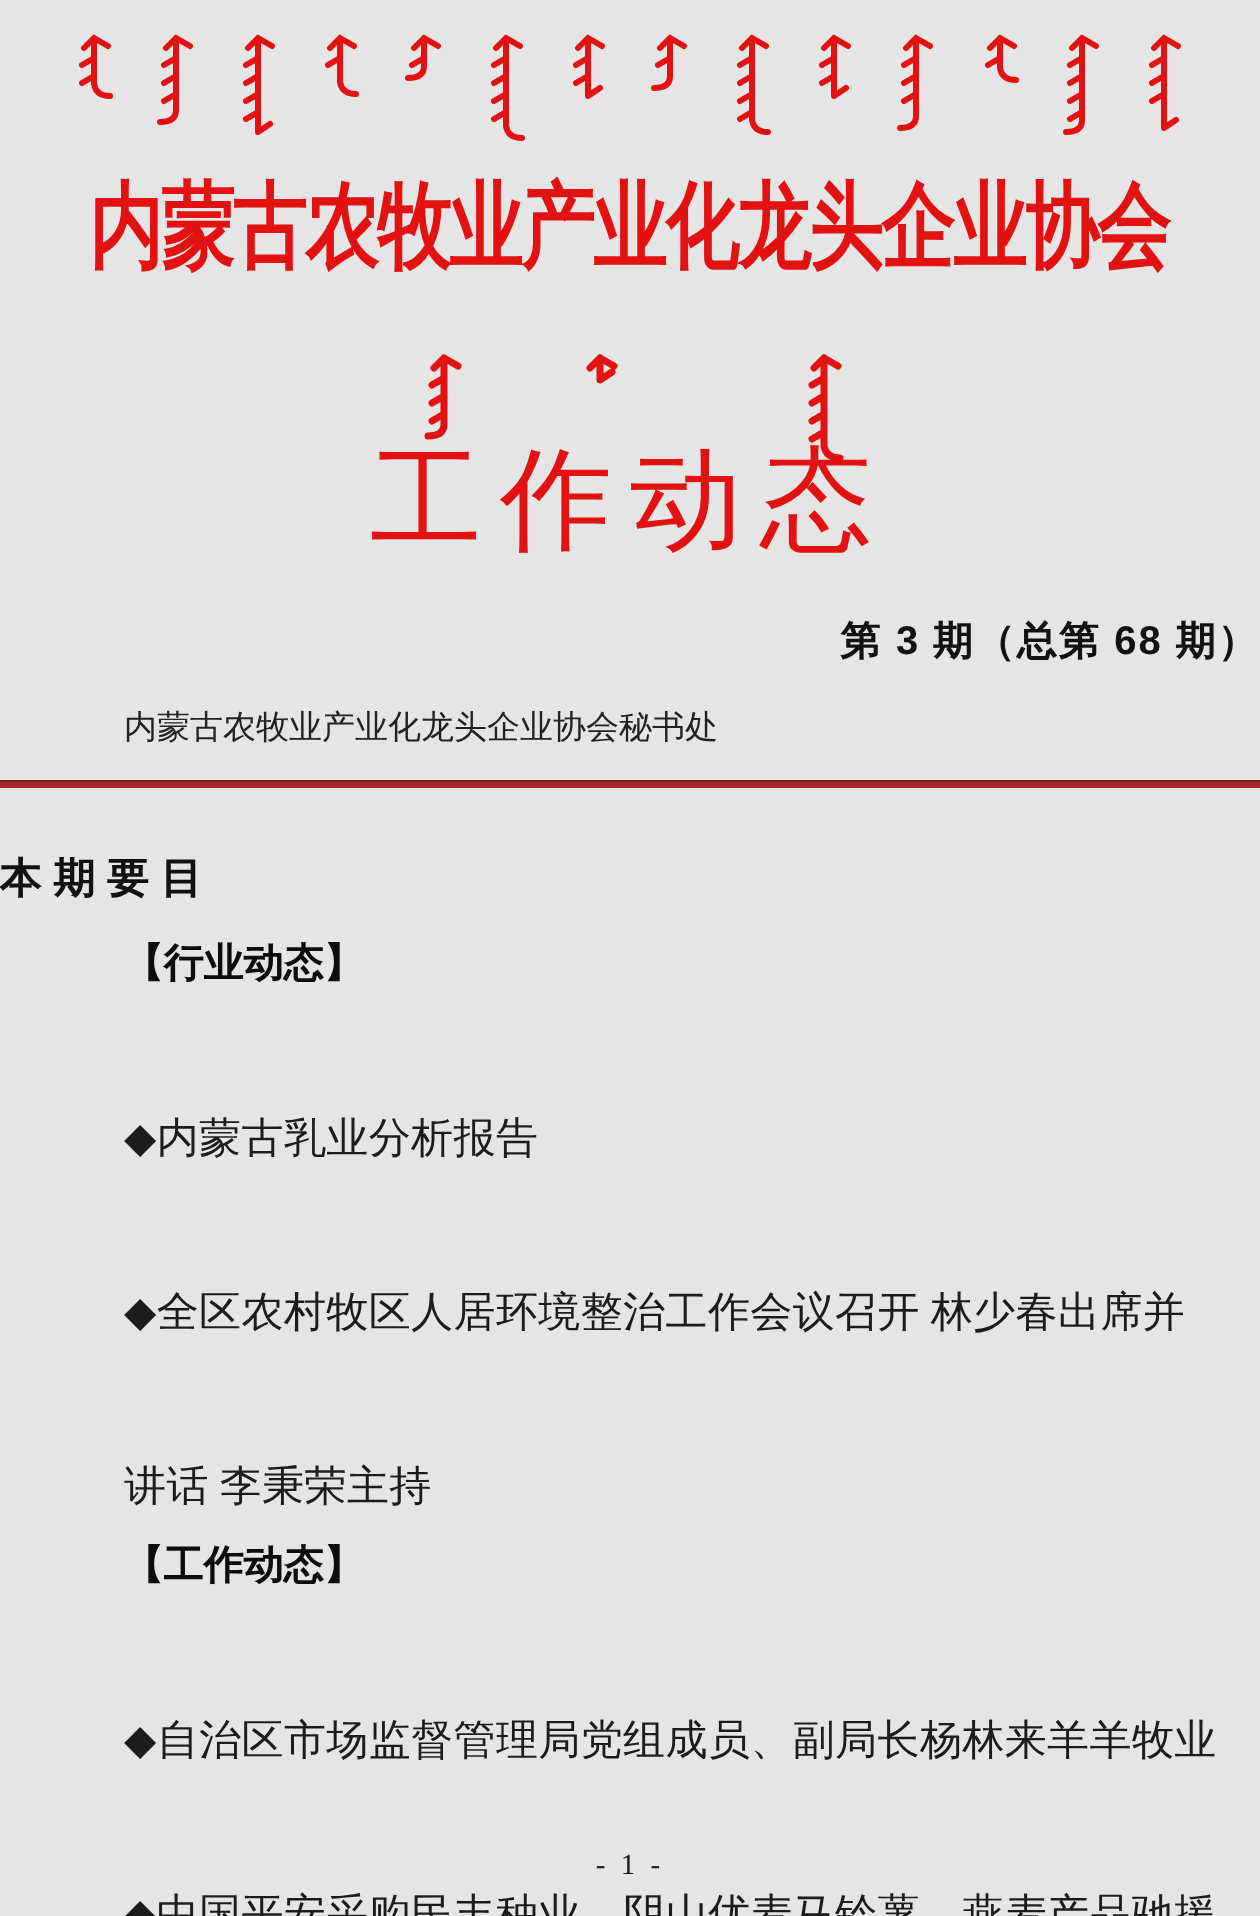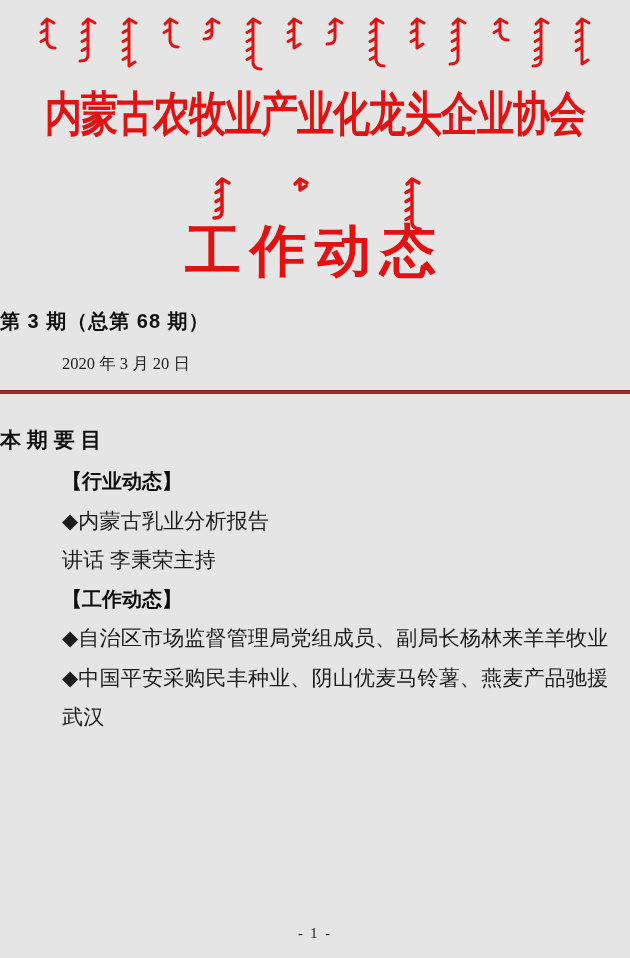--- a/index.html
+++ b/index.html
@@ -33,28 +33,28 @@
     font-weight:bold;
     font-size:37px;line-height:1.15;
     letter-spacing:-1px;
     transform:scaleY(1.28);transform-origin:top center;
     white-space:nowrap;
   }
   .bulletin-title{
     position:absolute;top:222px;left:0;width:100%;
     text-align:center;
     color:var(--accent);
-    font-weight:bold;
+    font-weight:normal;
     font-size:56px;line-height:1.05;
     letter-spacing:9px;
     white-space:nowrap;
   }
   .issue-line{
     position:absolute;top:309px;left:0;width:100%;
-    text-align:left;
+    text-align:right;
     font-family:"Liberation Sans","DejaVu Sans",sans-serif;
     font-weight:bold;
     font-size:20px;line-height:1.2;
     letter-spacing:1px;
     color:#121212;
     white-space:nowrap;
   }
   .pub-row{
     position:absolute;top:352px;left:0;width:630px;
     box-sizing:border-box;
@@ -91,20 +91,21 @@
   }
   .toc-line.section{
     font-family:"Liberation Sans","DejaVu Sans",sans-serif;
     font-weight:bold;
     font-size:20px;
     color:#0d0d0d;
   }
   .toc-line.item{
     font-family:"Liberation Serif","DejaVu Serif",serif;
     letter-spacing:0.2px;
+    margin-top:48px;
   }
   
   .footer{
     position:absolute;top:925px;left:0;width:100%;
     text-align:center;
     font-size:14.5px;
     color:#1a1a1a;
     letter-spacing:2px;
   }
 </style>
@@ -170,30 +171,31 @@
       <span class="mong-word" style="left: 400px;"><svg width="22" height="55" viewBox="0 0 22 55">
           <path d="M12 3 L19 7 M12 3 L7 8 M12 4 L12 47 M12 13 L6 16.5 M12 22 L6 25.5 M12 31 L6 34.5 M12 40 L6 43.5 M12 47 Q13 53 20 53" fill="none" stroke="#e31212" stroke-width="3.5" stroke-linecap="round" stroke-linejoin="round"></path>
         </svg></span>
     </div>
 
   <div class="bulletin-title">工作动态</div>
 
   <div class="issue-line">第 3 期（总第 68 期）</div>
 
   <div class="pub-row">
-    <span>2020 年 3 月 20 日</span>
+    <span>内蒙古农牧业产业化龙头企业协会秘书处</span>
   </div>
 
   <div class="red-rule"></div>
 
   <div class="toc-heading">本 期 要 目</div>
 
   <div class="toc">
       <div class="toc-line section">【行业动态】</div>
       <div class="toc-line item">◆内蒙古乳业分析报告</div>
+      <div class="toc-line item">◆全区农村牧区人居环境整治工作会议召开 林少春出席并</div>
       <div class="toc-line item">讲话 李秉荣主持</div>
       <div class="toc-line section">【工作动态】</div>
       <div class="toc-line item">◆自治区市场监督管理局党组成员、副局长杨林来羊羊牧业</div>
       <div class="toc-line item">◆中国平安采购民丰种业、阴山优麦马铃薯、燕麦产品驰援</div>
       <div class="toc-line item">武汉</div>
     </div>
 
   <div class="footer">- 1 -</div>
 
 </div>

